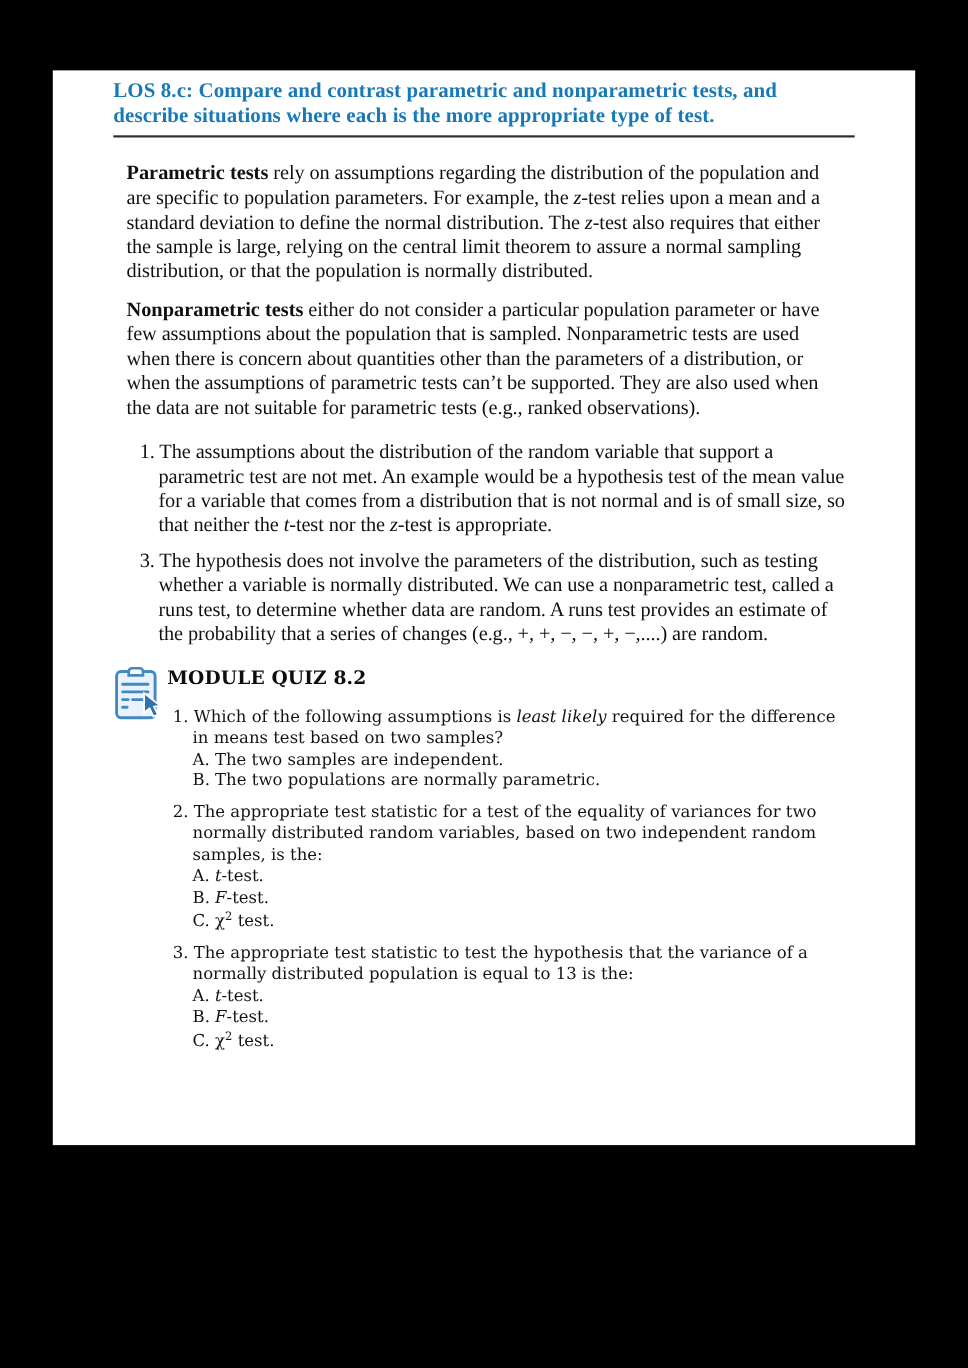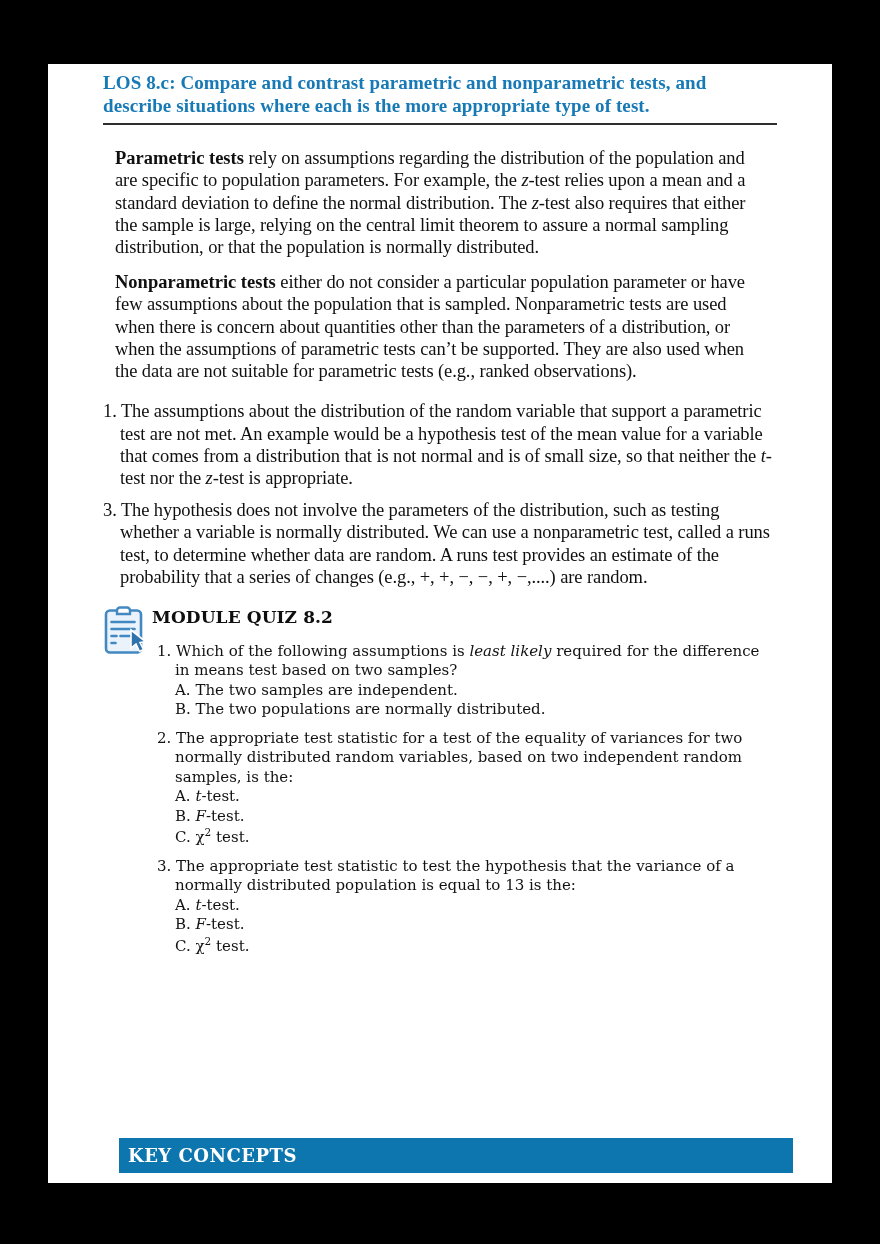--- a/index.html
+++ b/index.html
@@ -2,39 +2,39 @@
 <html><head>
 <meta charset="utf-8">
 <style>
   html,body{margin:0;padding:0;}
   body{
     width:880px;height:1244px;position:relative;background:#000;
     font-family:"Liberation Serif",serif;
     -webkit-font-smoothing:antialiased;
   }
   .page{
-    position:absolute;left:48px;top:64px;width:784px;height:1119px;
+    position:absolute;left:48px;top:64px;width:784px;height:977px;
     background:#ffffff;overflow:hidden;
   }
   .content{padding:0 55px;}
   .los-heading{
     margin:8px 0 0 0;
     font-size:19px;line-height:22.5px;font-weight:bold;
     color:#1779b5;letter-spacing:0.1px;
   }
   .rule{margin-top:6px;height:2px;background:#2e2e2e;}
   .body-p{
     margin:12px;font-size:18.5px;line-height:22.3px;color:#101010;
     letter-spacing:-0.1px;
   }
   .p1{margin-top:22px;}
   .p2{margin-top:12.5px;}
   .p3{margin-top:14px;}
   .body-p b{letter-spacing:0;}
-  .mlist{margin-top:18px;}
+  .mlist{margin-top:18px;margin-left:24px;}
   .li{
     font-size:18.5px;line-height:22.3px;color:#101010;letter-spacing:-0.1px;
     padding-left:17px;text-indent:-17px;margin-top:0;
   }
   .li + .li{margin-top:9.5px;}
   .it{font-style:italic;}
   
   .quiz{position:relative;margin-top:12.5px;}
   .quiz-icon{position:absolute;left:0;top:2px;width:46px;height:54px;}
   .quiz-title{
@@ -94,21 +94,21 @@
         </g>
         <polygon points="28,27 28,45 33,41 36.5,48.5 40.5,46.5 37,39.5 42.5,38.5" fill="#2f74ad" stroke="#ffffff" stroke-width="1.6"></polygon>
       </svg>
       <h2 class="quiz-title">MODULE QUIZ 8.2</h2>
 
       <div class="quiz-list">
 
         <div class="qitem">
           <span>1. </span><span>Which of the following assumptions is </span><span class="it">least likely</span><span> required for the difference in means test based on two samples?</span>
           <div class="opt"><span>A. </span><span>The two samples are independent.</span></div>
-          <div class="opt"><span>B. </span><span>The two populations are normally distributed.</span></div>
+          <div class="opt"><span>B. </span><span>The two populations are normally parametric.</span></div>
         </div>
 
         <div class="qitem">
           <span>2. </span><span>The appropriate test statistic for a test of the equality of variances for two normally distributed random variables, based on two independent random samples, is the:</span>
           <div class="opt"><span>A. </span><span class="it">t</span><span>-test.</span></div>
           <div class="opt"><span>B. </span><span class="it">F</span><span>-test.</span></div>
           <div class="opt opt-chi"><span>C. </span><span>χ</span><sup>2</sup><span> test.</span></div>
         </div>
 
         <div class="qitem">

